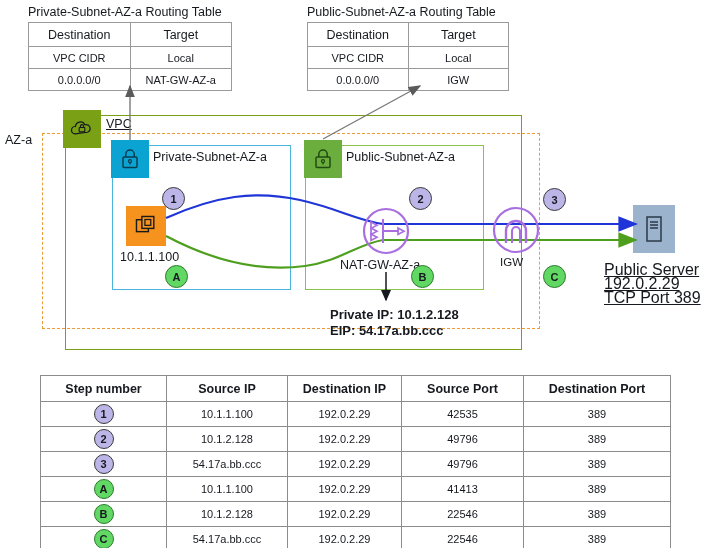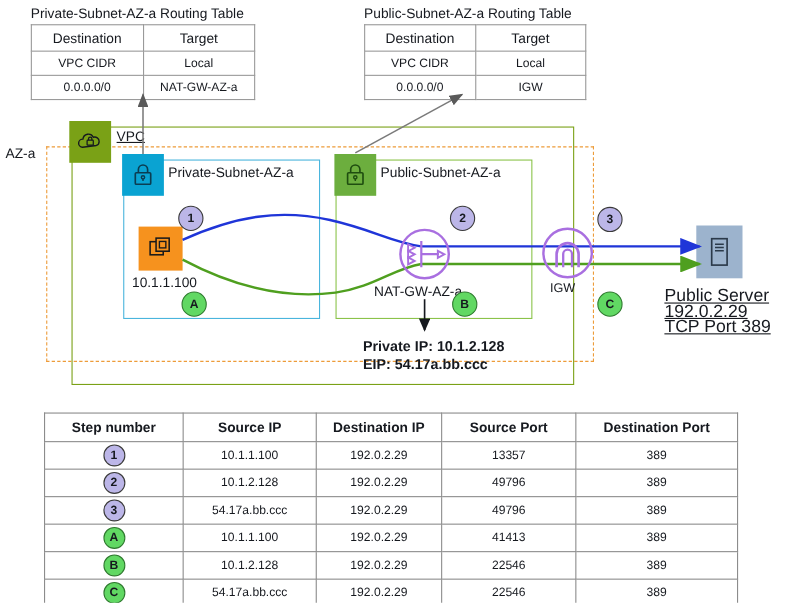--- a/index.html
+++ b/index.html
@@ -65,21 +65,21 @@
       <td>Local</td>
     </tr>
     <tr>
       <td>0.0.0.0/0</td>
       <td>NAT-GW-AZ-a</td>
     </tr>
   </tbody>
     </table>
 </div>
 
-<div class="abs" style="left:307px;top:5px;margin-left:24px;">
+<div class="abs" style="left:307px;top:5px;">
   <div class="rt-title">Public-Subnet-AZ-a Routing Table</div>
   <table class="rt" style="width:202px;margin-top:3px;">
     <tbody>
         <tr>
       <td class="hd">Destination</td>
       <td class="hd">Target</td>
     </tr>
     <tr>
       <td>VPC CIDR</td>
       <td>Local</td>
@@ -231,21 +231,21 @@
       <td class="fhd">Destination IP</td>
       <td class="fhd">Source Port</td>
       <td class="fhd">Destination Port</td>
     </tr>
   <tr>
         <td class="cbadge">
           <div class="badge cellbadge num">1</div>
         </td>
         <td>10.1.1.100</td>
         <td>192.0.2.29</td>
-        <td>13357</td>
+        <td>42535</td>
         <td>389</td>
       </tr>
       <tr>
         <td class="cbadge">
           <div class="badge cellbadge num">2</div>
         </td>
         <td>10.1.2.128</td>
         <td>192.0.2.29</td>
         <td>49796</td>
         <td>389</td>

